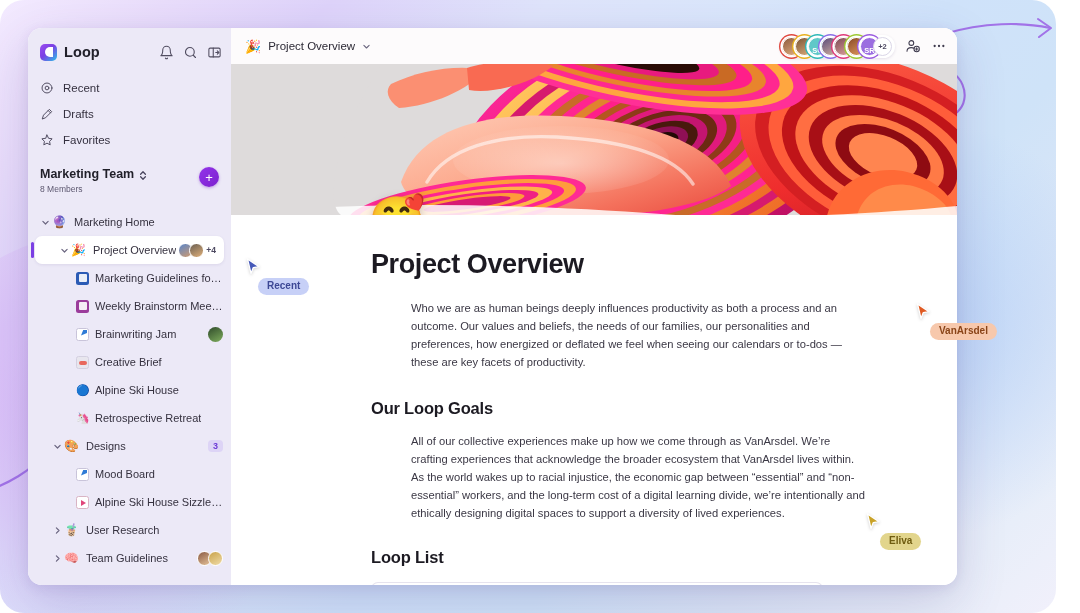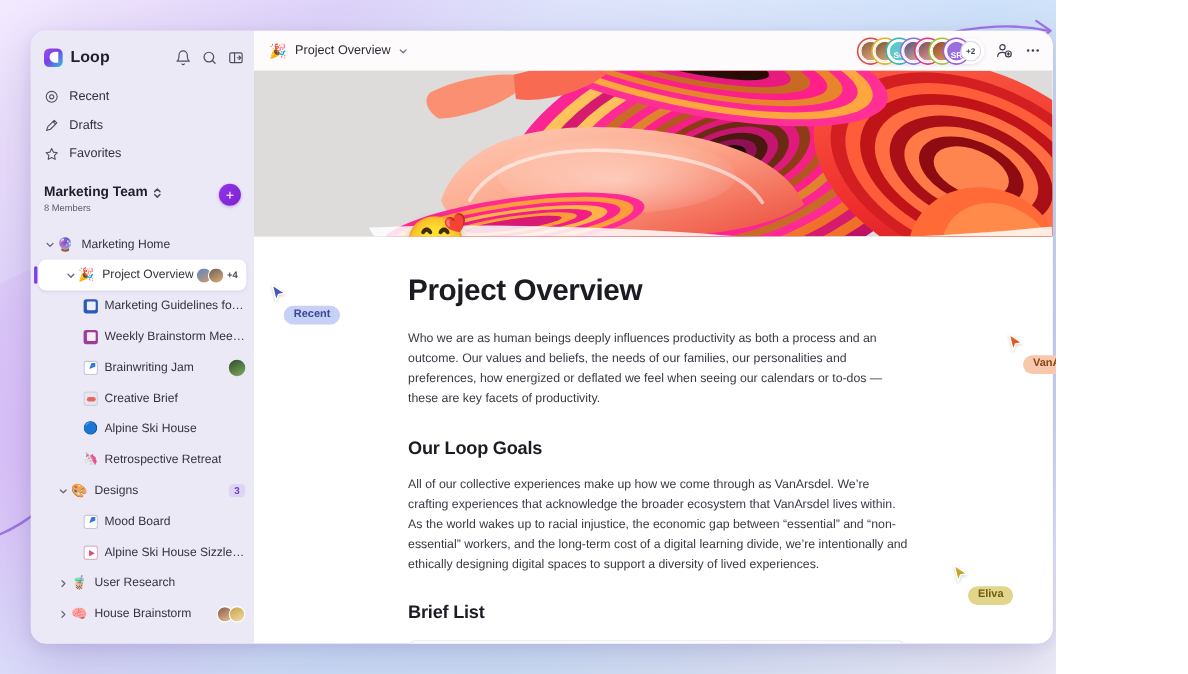--- a/index.html
+++ b/index.html
@@ -7,35 +7,36 @@
   html, body {
     width: 1080px;
     height: 613px;
     overflow: hidden;
     font-family: "Liberation Sans", sans-serif;
   }
 
   
   #backdrop {
     position: relative;
-    width: 960px;
+    width: 1056px;
     height: 613px;
     background:
       linear-gradient(135deg,
         #f3eaff 0%,
         #e9ddfb 10%,
         #ded3fa 20%,
         #dfe4fb 33%,
         #d9e6fb 45%,
         #cfe2fa 57%,
         #cfe3f8 68%,
         #dbe6f7 80%,
         #e8eef9 92%,
         #f1f0fb 100%);
     overflow: hidden;
+    border-radius: 24px;
   }
   
   #backdrop::before {
     content: "";
     position: absolute;
     left: -120px; top: 230px;
     width: 460px; height: 460px;
     border-radius: 50%;
     background: radial-gradient(circle at 40% 40%, rgba(216,178,248,.75), rgba(216,178,248,0) 68%);
     pointer-events: none;
@@ -349,20 +350,21 @@
     font-weight: bold;
     color: #1c1a22;
     letter-spacing: -.4px;
   }
   .doc-p {
     margin-top: 19px;
     font-size: 11.2px;
     line-height: 1.62;
     color: #3a3744;
     width: 455px;
+    margin-left: 40px;
   }
   .doc-h2 {
     margin-top: 27px;
     font-size: 16.5px;
     font-weight: bold;
     color: #1c1a22;
     letter-spacing: -.2px;
   }
   .doc-h2.tight { margin-top: 26px; }
   .doc-p.tight { margin-top: 14px; }
@@ -573,21 +575,21 @@
           <span class="t-label">User Research</span>
         </div>
 
         <div class="tree-row lvl1">
           <span class="tw">
               <svg viewBox="0 0 12 12" fill="none" stroke="currentColor" stroke-width="1.6" stroke-linecap="round" stroke-linejoin="round">
                 <path d="M4.5 2.5 8 6l-3.5 3.5"></path>
               </svg>
             </span>
           <span class="t-emoji">🧠</span>
-          <span class="t-label">House Brainstorm</span>
+          <span class="t-label">Team Guidelines</span>
           <span class="mini-stack">
             <span class="mini-av" style="background:linear-gradient(150deg,#8a5a44,#e7c49a)"></span>
             <span class="mini-av" style="background:linear-gradient(150deg,#c9a24a,#f0dca8)"></span>
           </span>
         </div>
 
       </div>
     </aside>
 
     <section id="main">
@@ -741,21 +743,21 @@
         <span id="hero-emoji">🥰</span>
       </div>
 
       <div id="doc-body">
         <h1 id="doc-title">Project Overview</h1>
         <p class="doc-p">Who we are as human beings deeply influences productivity as both a process and an outcome. Our values and beliefs, the needs of our families, our personalities and preferences, how energized or deflated we feel when seeing our calendars or to-dos — these are key facets of productivity.</p>
 
         <h2 class="doc-h2">Our Loop Goals</h2>
         <p class="doc-p tight">All of our collective experiences make up how we come through as VanArsdel. We’re crafting experiences that acknowledge the broader ecosystem that VanArsdel lives within. As the world wakes up to racial injustice, the economic gap between “essential” and “non-essential” workers, and the long-term cost of a digital learning divide, we’re intentionally and ethically designing digital spaces to support a diversity of lived experiences.</p>
 
-        <h2 class="doc-h2 tight">Brief List</h2>
+        <h2 class="doc-h2 tight">Loop List</h2>
 
         <div id="task-table">
           <div id="task-head">
             
             
             
             
           </div>
         </div>
       </div>

